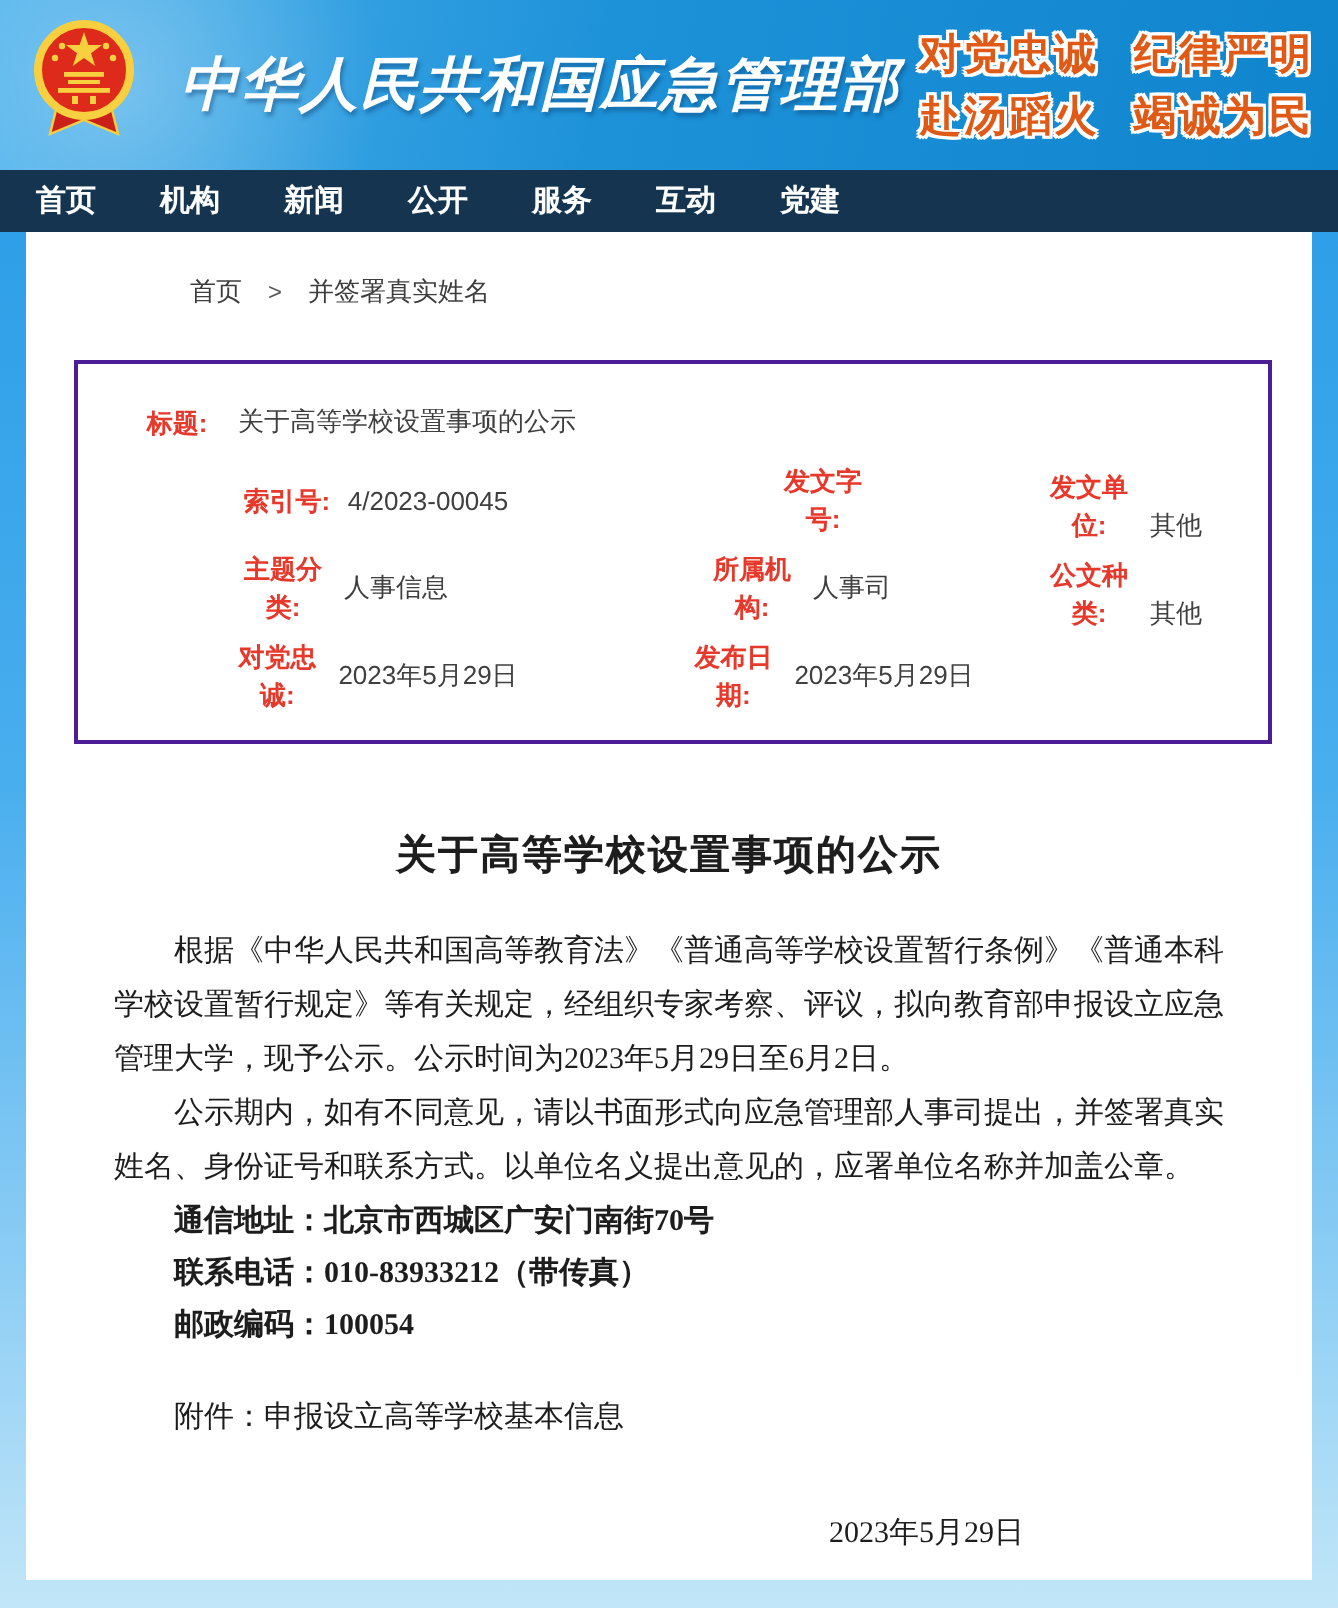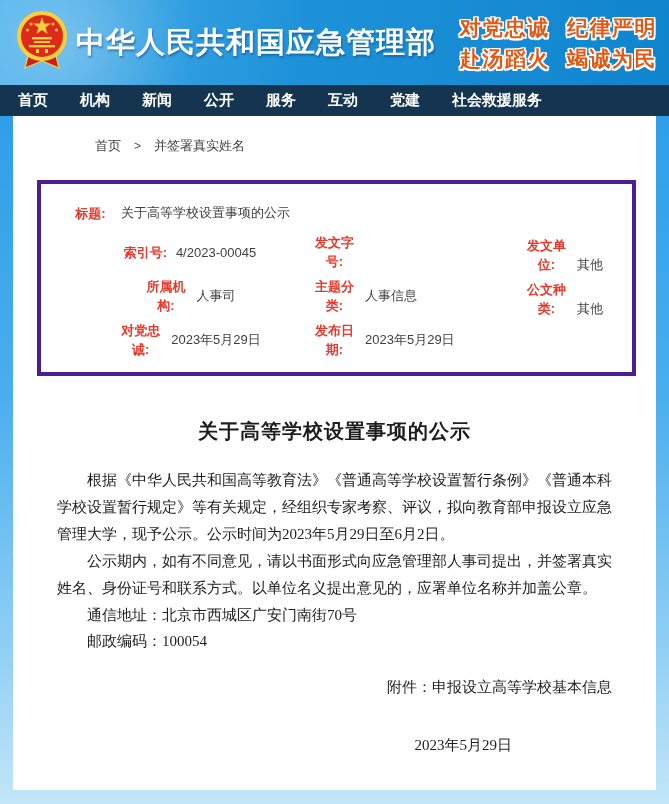--- a/index.html
+++ b/index.html
@@ -12,21 +12,21 @@
 
   
   .site-header {
     height:85px; flex:0 0 85px; position:relative;
     background:
       radial-gradient(circle at 60px 42px, rgba(255,255,255,0.28), rgba(255,255,255,0) 130px),
       linear-gradient(100deg,#4db2ec 0%, #1e92d9 45%, #0f85cd 100%);
     display:flex; align-items:center;
   }
   .emblem { margin-left:14px; flex:0 0 auto; }
-  .header-titles { margin-left:6px; color:#fff; }
+  .header-titles { margin-left:20px; color:#fff;font-style:italic; }
   .title-cn {
     font-size:29px; font-weight:bold; letter-spacing:1px;
     text-shadow:1px 2px 2px rgba(8,60,110,0.45); white-space:nowrap;
   }
   .title-en {
     font-family:"Liberation Serif","DejaVu Serif",serif;
     font-size:10.5px; margin-top:4px; letter-spacing:0.4px; white-space:nowrap;
     text-shadow:1px 1px 1px rgba(8,60,110,0.4);
   }
   .slogans {
@@ -62,48 +62,48 @@
   
   .breadcrumb {
     padding:21px 0 0 82px; font-size:13px; color:#3d3d3d;
     display:flex; align-items:center; gap:13px;
   }
   .crumb-link { color:#3d3d3d; text-decoration:none; cursor:pointer; }
   .crumb-sep { color:#555; font-size:12px; }
 
   
   .meta-box {
-    margin:25px 20px 0 24px; border:4px solid #4c1d95; background:#fff;
+    margin:25px 20px 0 24px; border:2px solid #4c1d95; background:#fff;
     padding:12px 0 10px 26px; font-size:13px;
   }
   .meta-row { display:flex; align-items:center; }
   .meta-cell { display:flex; align-items:center; min-height:44px; }
   .meta-cell.c1 { flex:0 0 244px;justify-content:center; }
-  .meta-cell.c2 { flex:0 0 212px; }
+  .meta-cell.c2 { flex:0 0 212px;justify-content:center; }
   .meta-cell.c3 { flex:1 1 auto;align-items:flex-end; }
   .meta-row.title-row .meta-cell { min-height:34px; }
   .mlabel {
     flex:0 0 47px; width:47px; color:#e6392b; font-weight:bold;
     text-align:center; line-height:19px; word-break:break-all;
   }
   .mvalue { margin-left:7px; color:#3f3f3f; }
 
   
   .article {
     padding:0 44px; font-family:"Liberation Serif","DejaVu Serif",serif;
     color:#1d1d1d;
   }
   .doc-title {
     margin-top:42px; text-align:center; font-size:20px; font-weight:bold;
     letter-spacing:1px;
   }
   .doc-body { margin-top:22px; font-size:15px; line-height:27px; }
   .para { text-indent:2em; }
-  .contact-line { text-indent:2em; line-height:26px; }
-  .attachment { text-indent:2em; line-height:26px; margin-top:20px;text-align:right; }
+  .contact-line { text-indent:2em; line-height:26px;font-weight:bold; }
+  .attachment { text-indent:2em; line-height:26px; margin-top:20px; }
   .signature { margin-top:32px; line-height:26px; }
   .sign-name { text-align:right; padding-right:90px; }
   .sign-date { text-align:right; padding-right:100px; }
 </style>
 </head>
 <body>
 
 <div class="page">
 
   <div class="site-header">
@@ -133,21 +133,20 @@
   </div>
 
   <div class="main-nav">
     <a class="nav-item">首页</a>
     <a class="nav-item">机构</a>
     <a class="nav-item">新闻</a>
     <a class="nav-item">公开</a>
     <a class="nav-item">服务</a>
     <a class="nav-item">互动</a>
     <a class="nav-item">党建</a>
-    <a class="nav-item">社会救援服务</a>
   </div>
 
   <div class="body-frame">
     <div class="white-content">
 
       <div class="breadcrumb">
         <a class="crumb-link">首页</a>
         <span class="crumb-sep">&gt;</span>
         <a class="crumb-link">并签署真实姓名</a>
       </div>
@@ -167,27 +166,27 @@
           <div class="meta-cell c2">
             <span class="mlabel">发文字号:</span>
             <span class="mvalue"></span>
           </div>
           <div class="meta-cell c3">
             <span class="mlabel">发文单位:</span>
             <span class="mvalue">其他</span>
           </div>
         </div>
         <div class="meta-row">
+          <div class="meta-cell c2">
+            <span class="mlabel">主题分类:</span>
+            <span class="mvalue">人事信息</span>
+          </div>
           <div class="meta-cell c1">
             <span class="mlabel">所属机构:</span>
             <span class="mvalue">人事司</span>
-          </div>
-          <div class="meta-cell c2">
-            <span class="mlabel">主题分类:</span>
-            <span class="mvalue">人事信息</span>
           </div>
           <div class="meta-cell c3">
             <span class="mlabel">公文种类:</span>
             <span class="mvalue">其他</span>
           </div>
         </div>
         <div class="meta-row">
           <div class="meta-cell c1">
             <span class="mlabel">对党忠诚:</span>
             <span class="mvalue">2023年5月29日</span>
@@ -199,20 +198,21 @@
           <div class="meta-cell c3"></div>
         </div>
       </div>
 
       <div class="article">
         <div class="doc-title">关于高等学校设置事项的公示</div>
         <div class="doc-body">
           <p class="para">根据《中华人民共和国高等教育法》《普通高等学校设置暂行条例》《普通本科学校设置暂行规定》等有关规定，经组织专家考察、评议，拟向教育部申报设立应急管理大学，现予公示。公示时间为2023年5月29日至6月2日。</p>
           <p class="para">公示期内，如有不同意见，请以书面形式向应急管理部人事司提出，并签署真实姓名、身份证号和联系方式。以单位名义提出意见的，应署单位名称并加盖公章。</p>
           <div class="contact-line">通信地址：北京市西城区广安门南街70号</div>
+          <div class="contact-line">联系电话：010-83933212（带传真）</div>
           <div class="contact-line">邮政编码：100054</div>
           <div class="attachment">附件：申报设立高等学校基本信息</div>
           <div class="signature">
             <div class="sign-date">2023年5月29日</div>
           </div>
         </div>
       </div>
 
     </div>
   </div>

